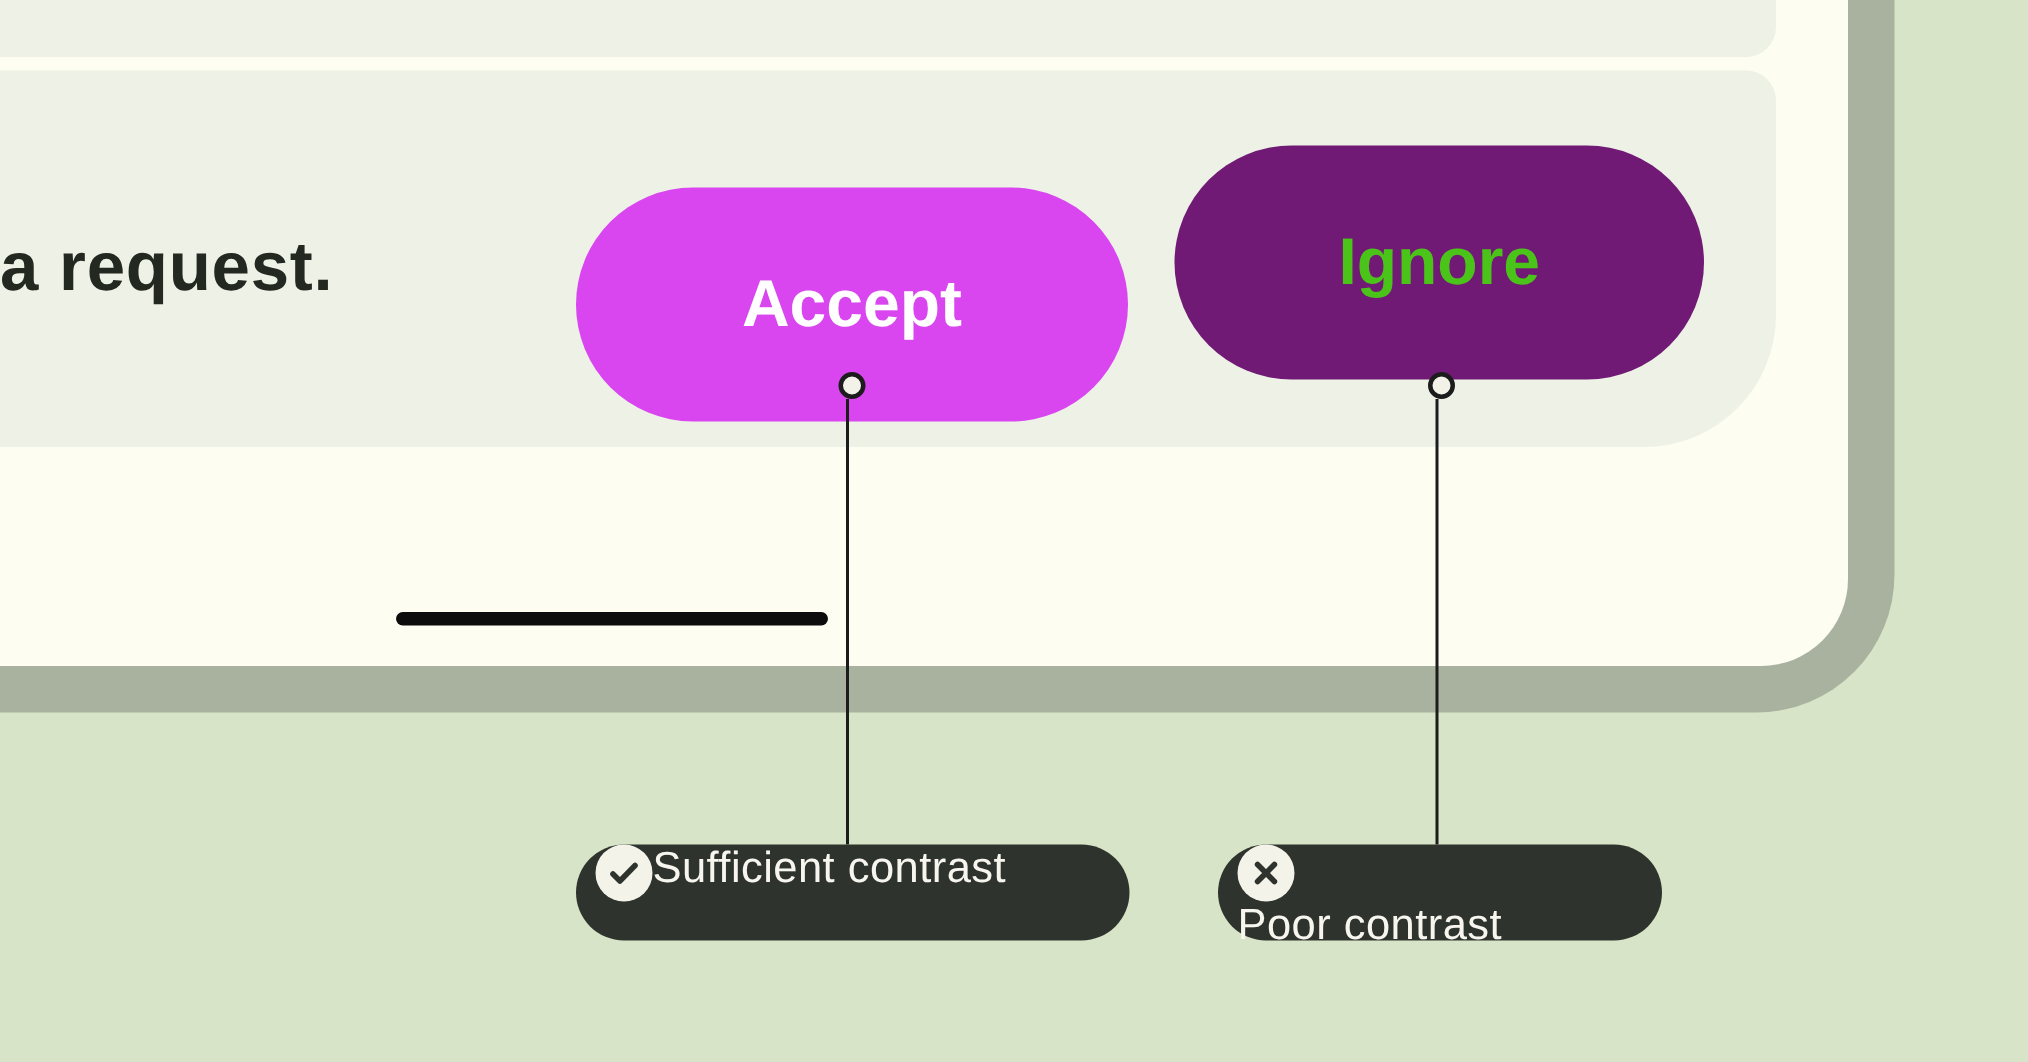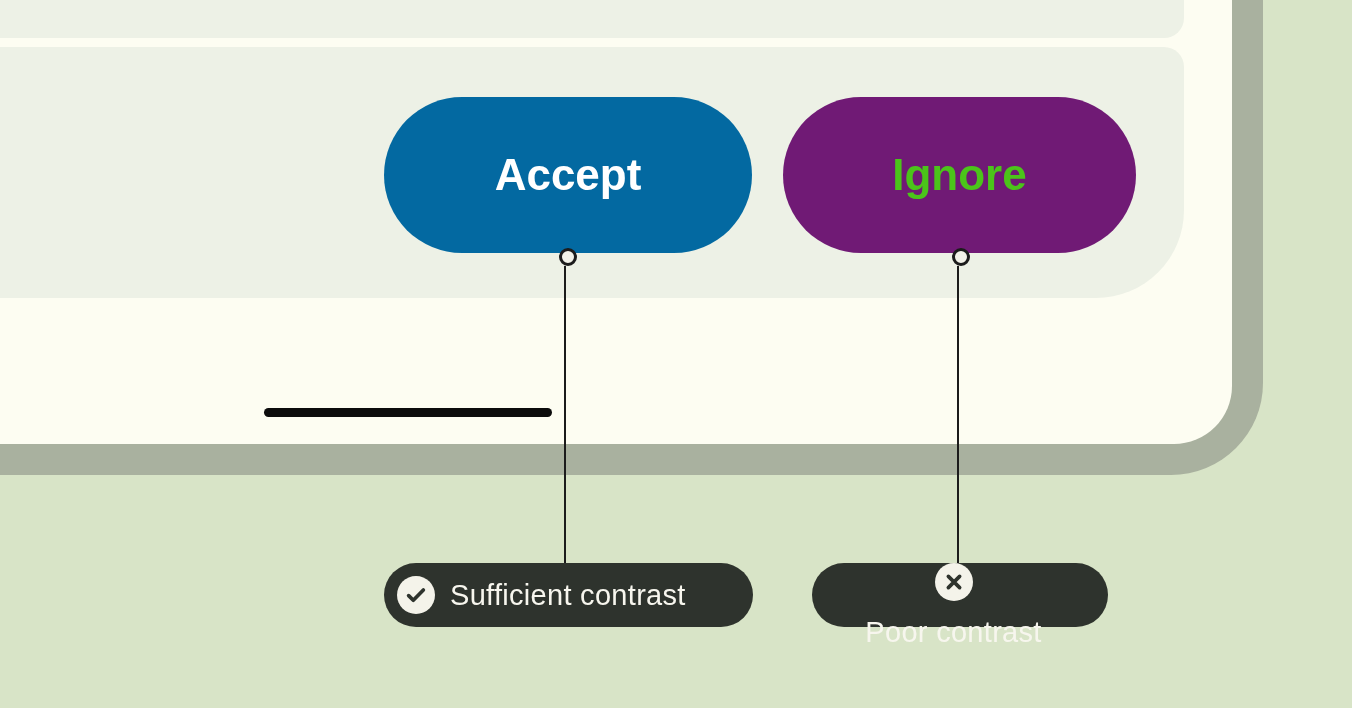--- a/index.html
+++ b/index.html
@@ -61,22 +61,23 @@
     font-weight: 700;
     display: flex;
     align-items: center;
     justify-content: center;
     cursor: pointer;
     padding: 0;
   }
   .btn-accept {
     left: 384px;
     width: 368px;
-    background: #0369a1;
+    background: #d946ef;
     color: #ffffff;
+    margin-top: 28px;
   }
   .btn-ignore {
     left: 783px;
     width: 353px;
     background: #701a75;
     color: #4bc41a;
   }
   
   .home-indicator {
     position: absolute;
@@ -105,22 +106,21 @@
   .line-1 { left: 564px; top: 266px; height: 297px; }
   .line-2 { left: 957px; top: 266px; height: 297px; }
   
   .pill {
     position: absolute;
     top: 563px;
     height: 64px;
     background: #2e332d;
     border-radius: 32px;
     display: flex;
-    align-items: center;
-    gap: 15px;
+    gap: 0;
     padding: 0 26px 0 13px;
     box-sizing: border-box;
     z-index: 6;
   }
   .pill-1 { left: 384px; width: 369px; }
   .pill-2 { left: 812px; width: 296px; flex-direction: column; }
   .pill-icon {
     width: 38px; height: 38px;
     border-radius: 50%;
     background: #f4f3ea;
@@ -143,20 +143,21 @@
 
 <div class="stage">
 
   <div class="device-frame"></div>
   <div class="device-screen"></div>
 
   <div class="card-top"></div>
 
   <div class="card-main"></div>
 
+  <div class="message-text">a request.</div>
 
   <button class="btn btn-accept">Accept</button>
 
   <button class="btn btn-ignore">Ignore</button>
 
   <div class="home-indicator"></div>
 
   <div class="connector-dot dot-1"></div>
   <div class="connector-line line-1"></div>
 

